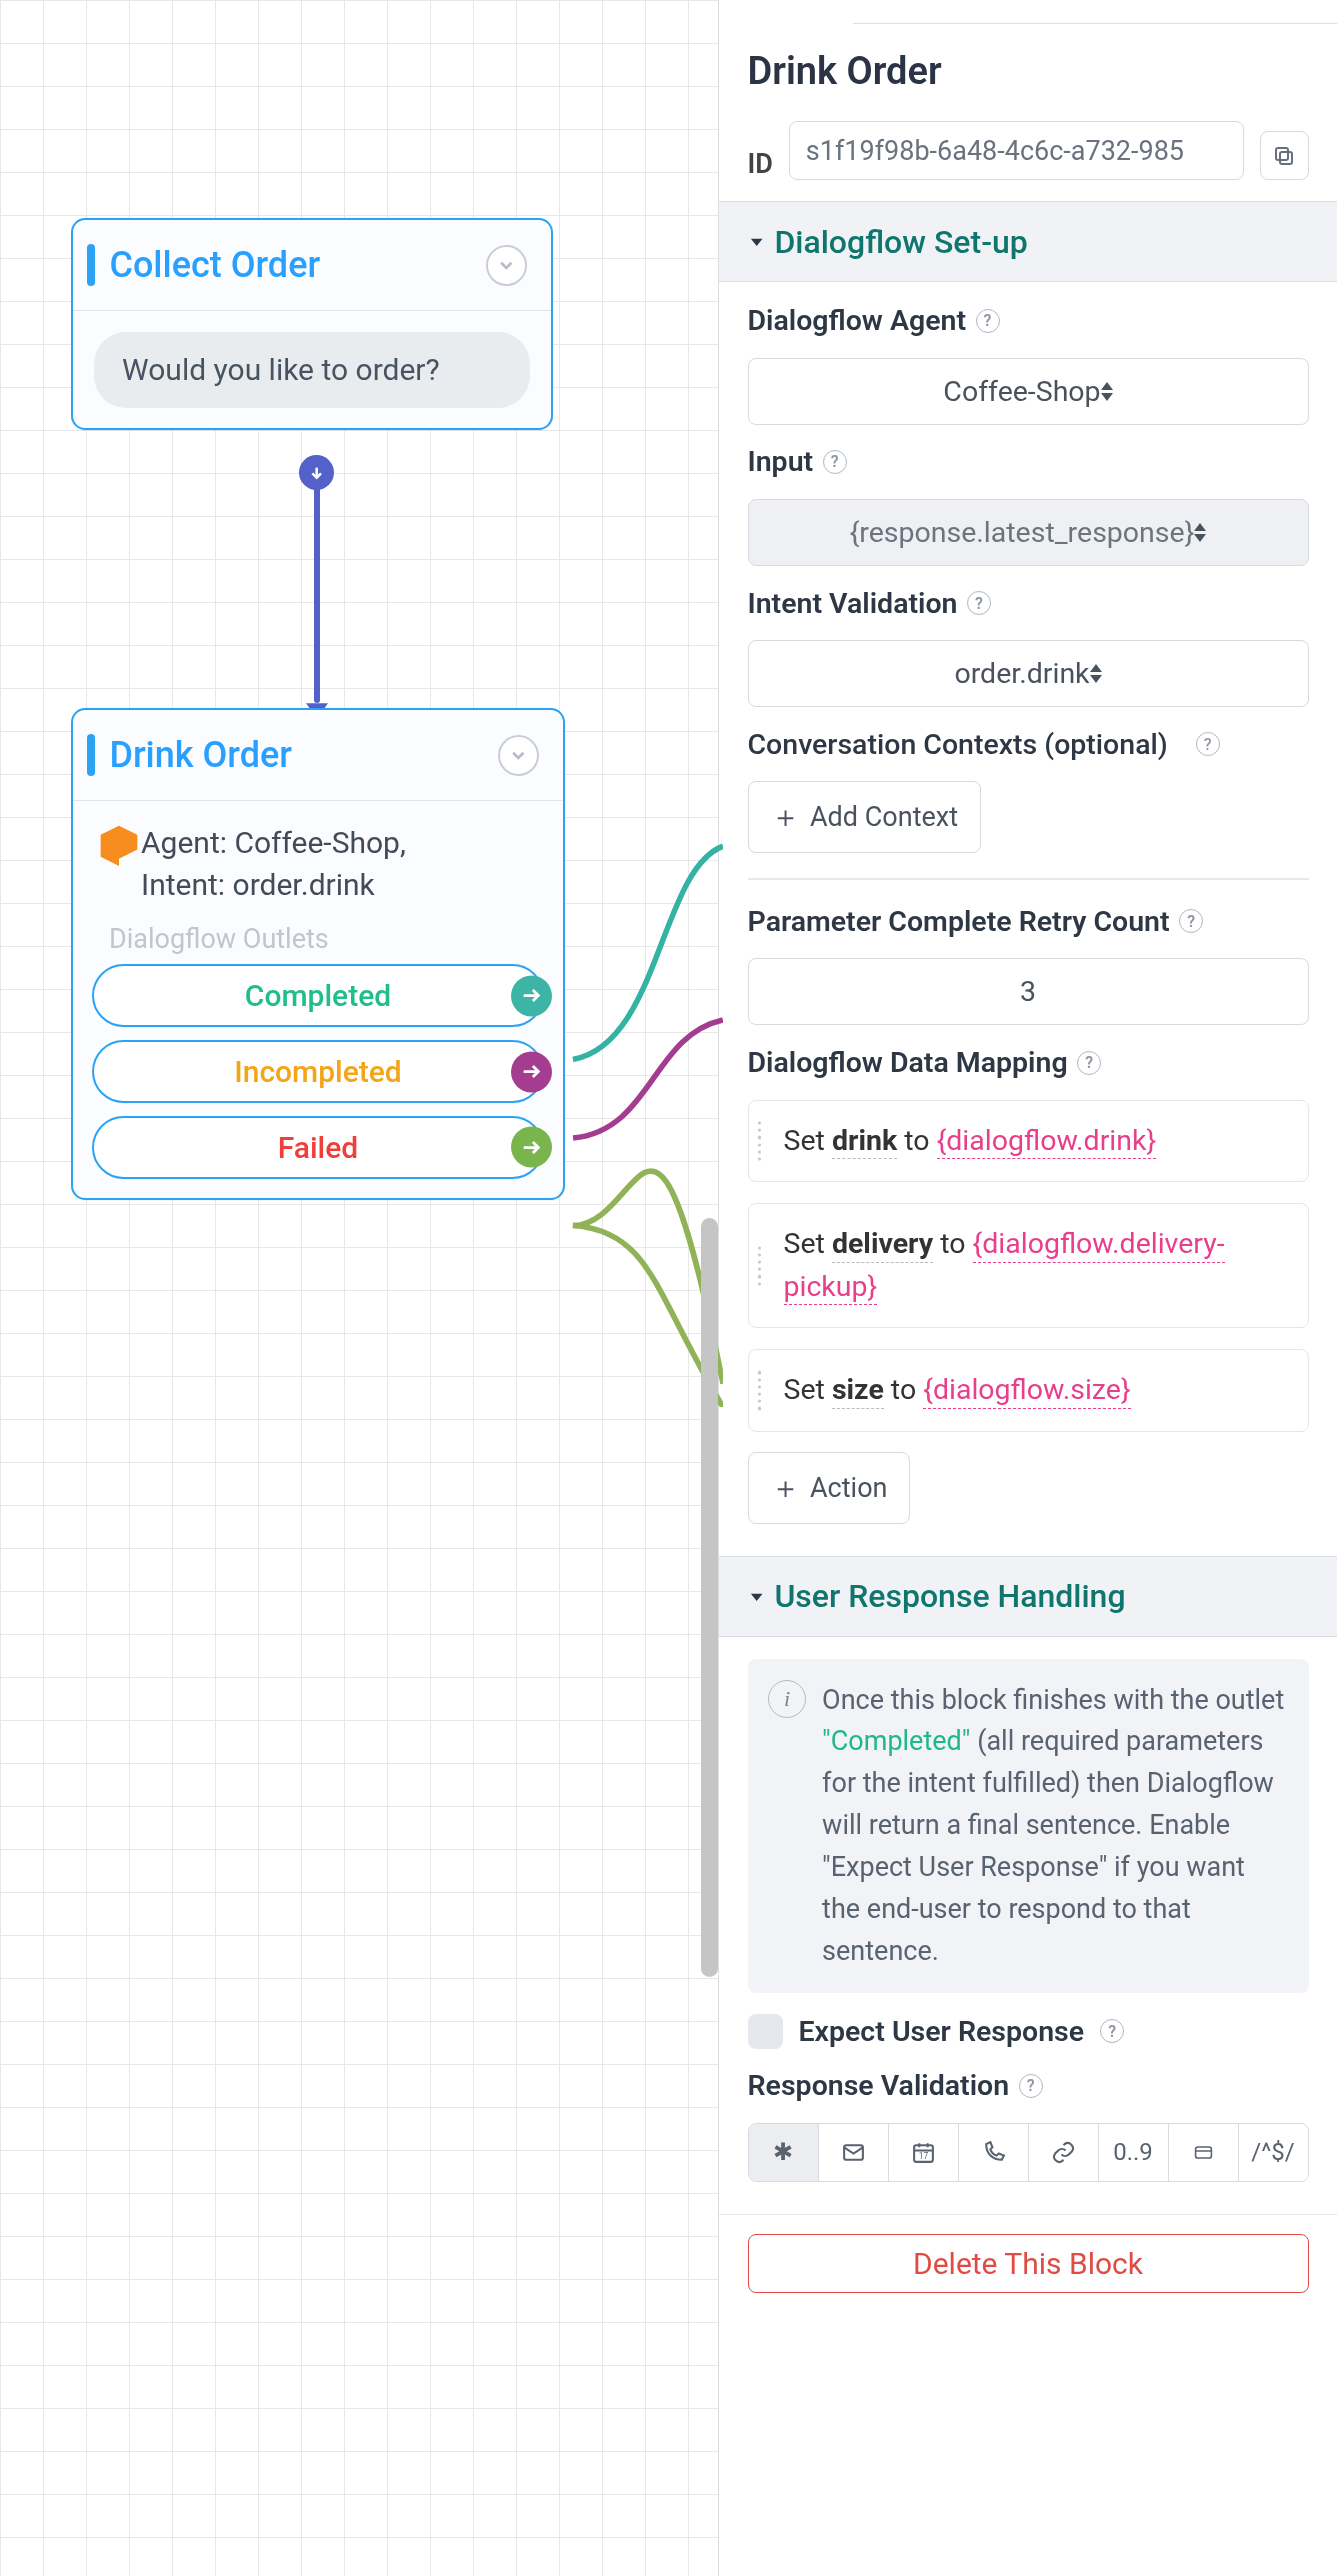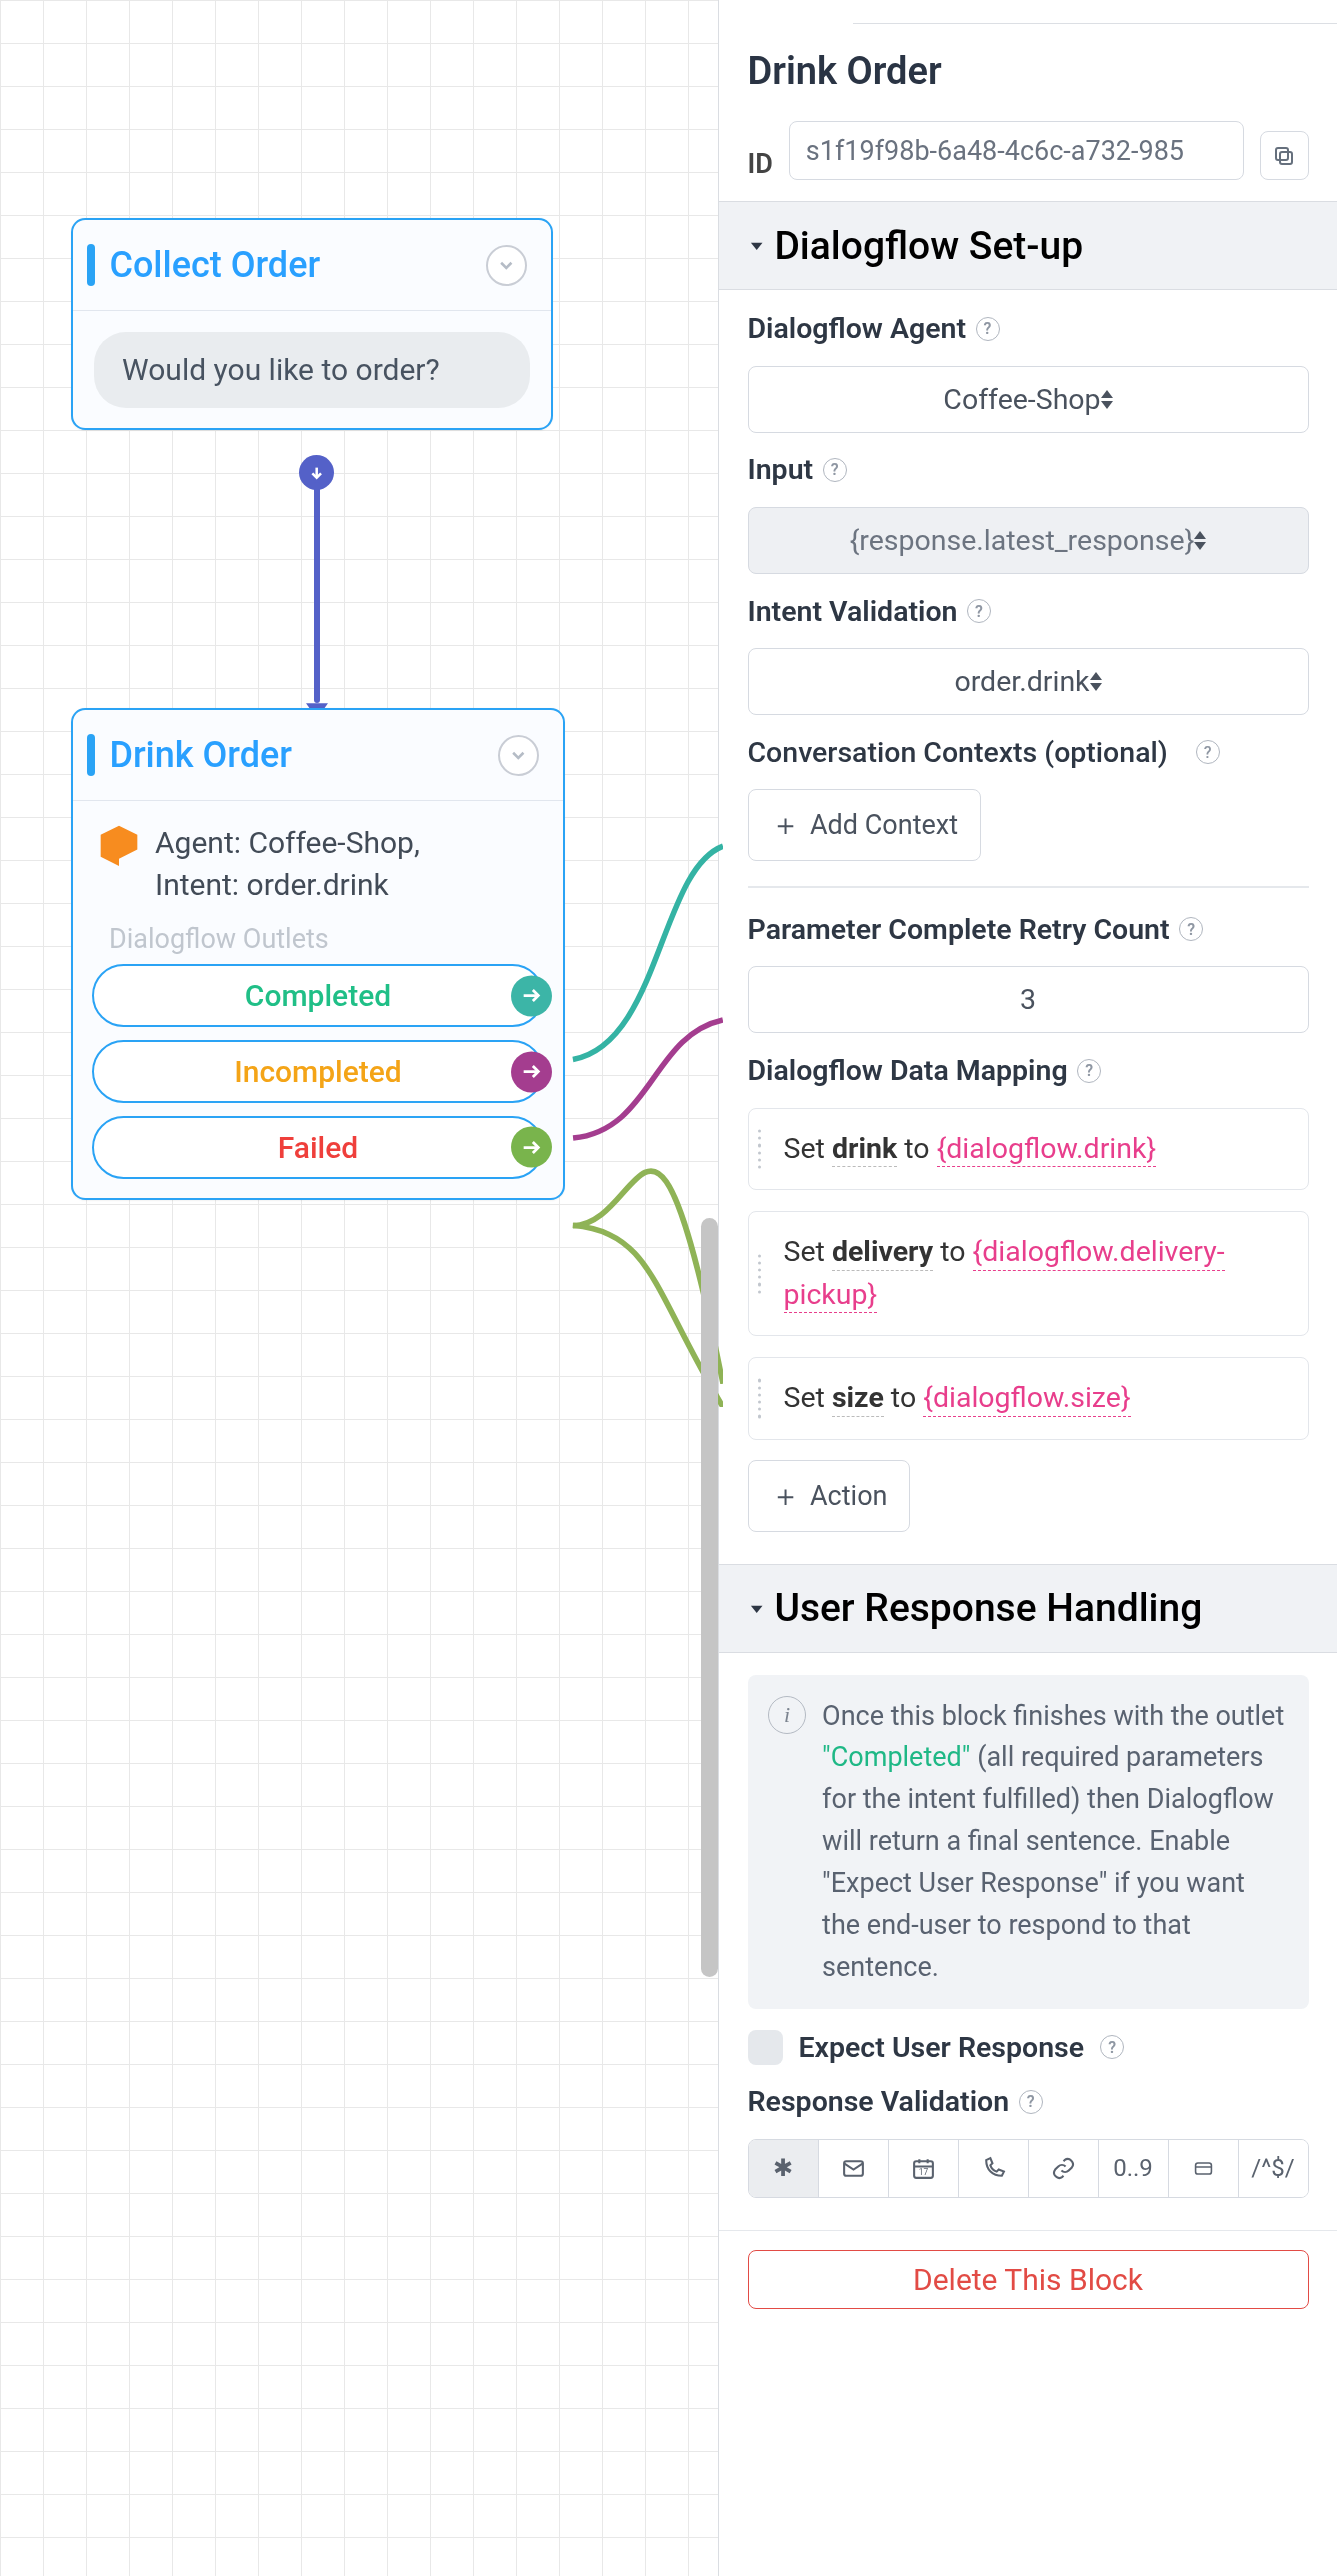--- a/index.html
+++ b/index.html
@@ -66,21 +66,21 @@
 .node-body { padding: 20.6px; }
 .bubble {
   background: #e9ecef;
   border-radius: 32px;
   padding: 20.6px 28.5px;
   font-size: 30px;
   color: #485361;
 }
 
 .node-drink .info-row {
-  display:flex; gap:14px; padding: 20.6px 24px 17.4px 24px; align-items:flex-start;
+  display:flex; gap:0; padding: 20.6px 24px 17.4px 24px; align-items:flex-start;
 }
 .agent-icon {
   width:44px; height:44px;
 }
 .info-text { font-size:30px; color:#424b57; line-height:1.4; }
 
 .outlets-label { padding: 0 24px 9.5px 24px; color:#c0c6ce; font-size:27px;margin-left:12px; }
 .node-drink .outlets { padding: 0 19px 19px 19px; display:flex; flex-direction:column; gap:12.7px; }
 .outlet {
   position: relative;
@@ -153,21 +153,21 @@
   width:49px; height:49px; border:1.6px solid #d6dae1; border-radius:8px;
   background:#fff; display:flex; align-items:center; justify-content:center;
 }
 .copy-btn svg { width:24px; height:24px; stroke:#66707d; fill:none; stroke-width:2; }
 
 .section-head {
   background:#f0f2f5;
   border-top:1.6px solid #dadde2; border-bottom:1.6px solid #dadde2;
   padding:20.6px 28.5px;
   display:flex; align-items:center; gap:9.5px;
-  font-size:39px; font-weight:500; color:#000000;
+  font-size:32px; font-weight:500; color:#0f766e;
 }
 .section-head svg { width:17.4px; height:17.4px; fill:#2e3744; }
 
 .section-body { padding: 22px 28.5px 32px 28.5px; display:flex; flex-direction:column; gap:20.6px; }
 .field-label { font-size:28.5px; font-weight:600; color:#2e3744; display:flex; align-items:center; gap:9.5px; }
 .field-label.optional { font-weight:500;gap:28px; }
 .help { width:24px; height:24px; border-radius:50%; border:1.6px solid #b0b6bf; display:inline-flex; align-items:center; justify-content:center; font-size:16px; color:#8f97a3; }
 
 .select, .input {
   border:1.6px solid #d6dae1; border-radius:8px; padding:16px 19px;

